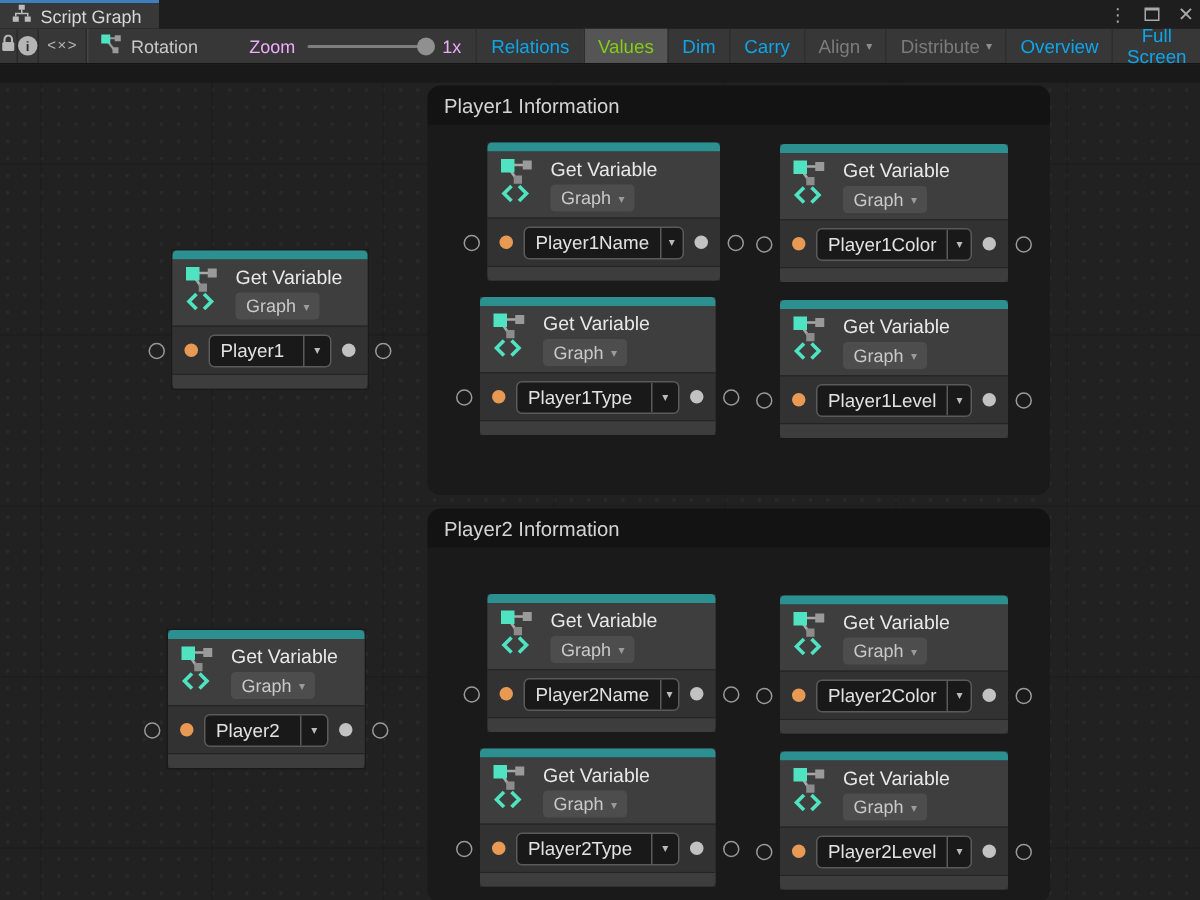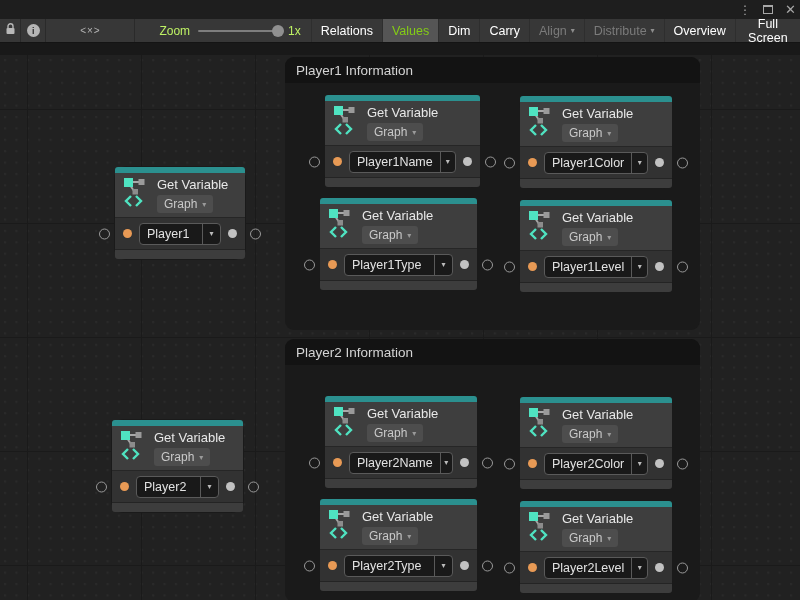--- a/index.html
+++ b/index.html
@@ -17,47 +17,47 @@
 
   
   .toolbar { height:24px; background:#373737; display:flex; align-items:stretch; border-bottom:1px solid #141414; }
   .tb-icon-btn { display:flex; align-items:center; justify-content:center; background:transparent;
                  border:none; border-right:1px solid #2a2a2a; color:#c0c0c0; cursor:default; }
   .tb-lock { width:22px; } .tb-info { width:26px; } .tb-code { width:92px; font-size:10px; letter-spacing:1px; color:#b5b5b5; }
   .info-circle { width:13px; height:13px; border-radius:50%; background:#b5b5b5; color:#2c2c2c;
                  font-size:9px; font-weight:bold; display:flex; align-items:center; justify-content:center; }
   .breadcrumb { display:flex; align-items:center; gap:6px; padding:0 10px 0 8px; color:#c8c8c8; font-size:12px;
                 border-left:1px solid #454545; }
-  .zoom-ctl { display:flex; align-items:center; gap:8px; padding:0 10px 0 24px; color:#bef264; font-size:12px; }
+  .zoom-ctl { display:flex; align-items:center; gap:8px; padding:0 10px 0 24px; color:#f0abfc; font-size:12px; }
   .zoom-track { position:relative; width:82px; height:2px; background:#7e7e7e; border-radius:1px; }
   .zoom-handle { position:absolute; top:50%; width:12px; height:12px; border-radius:50%;
                  background:#909090; transform:translate(-50%,-50%); }
   .tb-buttons { margin-left:auto; display:flex; align-items:stretch; }
   .tb-btn { display:flex; align-items:center; gap:4px; padding:0 9px; border:none; border-left:1px solid #2e2e2e;
-            background:transparent; color:#ffffff; font-size:12.5px; font-family:inherit; cursor:default; }
+            background:transparent; color:#0ea5e9; font-size:12.5px; font-family:inherit; cursor:default; }
   .tb-btn.active { background:#555555; color:#84cc16; }
   .tb-btn.disabled { color:#7b7b7b;text-align:right; }
   .tb-btn .caret { display:none; font-size:8px; color:#8d8d8d; }
   .tb-btn.has-caret .caret { display:inline; }
 
   
   .canvas { position:relative; width:800px; height:582px; background-color:#212121;
     background-image:
       linear-gradient(to right, #1a1a1a 1px, transparent 1px),
       linear-gradient(to bottom, #1a1a1a 1px, transparent 1px),
       radial-gradient(circle at 1px 1px, #2a2a2a 1px, transparent 1.6px);
     background-size:114px 114px, 114px 114px, 11.4px 11.4px;
     background-position:27px 54px, 27px 54px, 4px 4px;
     overflow:hidden;margin-top:12px; }
 
   .group { position:absolute; background:#1a1a1a; border-radius:9px; overflow:hidden; }
   .group-header { height:26px; background:#131313; display:flex; align-items:center; padding:0 11px; }
   .group-title { color:#d4d4d4; font-size:13.5px; }
 
-  .node { position:absolute; box-shadow:0 0 0 1px #1a1a1a; border-radius:12px; background:#323232; }
+  .node { position:absolute; box-shadow:0 0 0 1px #1a1a1a; border-radius:0; background:#323232; }
   .node-accent { height:6px; background:#2b908f; border-radius:3px 3px 0 0; }
   .node-header { background:#3e3e3e; display:flex; gap:8px; padding:4px 8px 4px 8px; align-items:flex-start; }
   .gv-icon { width:26px; height:30px; position:relative; flex:0 0 auto; }
   .node-header-col { display:flex; flex-direction:column; gap:2px; min-width:0; }
   .node-title { color:#e8e8e8; font-size:13px; line-height:16px; white-space:nowrap; }
   .kind-pill { align-self:flex-start; display:inline-flex; align-items:center; gap:5px; background:#4d4d4d;
                border:none; border-radius:3px; height:18px; padding:0 7px; color:#c9c9c9; font-size:12px;
                font-family:inherit; cursor:default;justify-content:space-between; }
   .kind-pill .pcaret { font-size:8px; color:#9a9a9a; }
   .node-body { position:relative; background:#323232; border-top:1px solid #262626; height:32px;
@@ -72,20 +72,31 @@
                color:#bbbbbb; font-size:8px; }
   .port.outer { position:absolute; width:11px; height:11px; border:1.5px solid #999999; border-radius:50%;
                 top:50%; transform:translateY(-50%); background:transparent; }
   .port.outer.left { left:-16px; } .port.outer.right { right:-16px; }
   .node-footer { height:10px; background:#3d3d3d; border-top:1px solid #242424; border-radius:0 0 3px 3px; }
 </style>
 </head>
 <body>
 
 <div class="tabstrip">
+  <div class="tab">
+    <span>
+      <svg width="13" height="12" viewBox="0 0 13 12">
+        <rect x="4.5" y="0" width="4" height="3.5" fill="#bcbcbc"></rect>
+        <path d="M6.5 3.5 V6 M2.5 8 V6 H10.5 V8" stroke="#bcbcbc" stroke-width="1" fill="none"></path>
+        <rect x="0.5" y="8" width="4" height="3.5" fill="#bcbcbc"></rect>
+        <rect x="8.5" y="8" width="4" height="3.5" fill="#bcbcbc"></rect>
+      </svg>
+    </span>
+    <span>Script Graph</span>
+  </div>
   <div class="win-controls">
     <span class="kebab">⋮</span>
     <span class="maxbox"></span>
     <span class="closex">✕</span>
   </div>
 </div>
 
 <div class="toolbar">
   <button class="tb-icon-btn tb-lock">
     <span>
@@ -94,20 +105,31 @@
         <rect x="1.5" y="5" width="8" height="6" rx="1" fill="#b8b8b8"></rect>
       </svg>
     </span>
   </button>
   <button class="tb-icon-btn tb-info">
     <span class="info-circle">i</span>
   </button>
   <button class="tb-icon-btn tb-code">
     <span>&lt;×&gt;</span>
   </button>
+  <div class="breadcrumb">
+    <span>
+      <svg width="14" height="14" viewBox="0 0 14 14">
+        <path d="M3 3.5 H10 M3.5 4 L9 11" stroke="#9a9a9a" stroke-width="1.4"></path>
+        <rect x="0.5" y="1" width="6" height="6" fill="#4fe3c1"></rect>
+        <rect x="9.5" y="1.5" width="4" height="4" fill="#9a9a9a"></rect>
+        <rect x="8" y="9.5" width="4" height="4" fill="#9a9a9a"></rect>
+      </svg>
+    </span>
+    <span>Rotation</span>
+  </div>
   <div class="zoom-ctl">
     <span>Zoom</span>
     <div class="zoom-track">
       <div class="zoom-handle" id="zoom-handle" style="left: 97%;"></div>
     </div>
     <span>1x</span>
   </div>
   <div class="tb-buttons" id="tb-buttons">
       <button class="tb-btn">
         <span>Relations</span>

